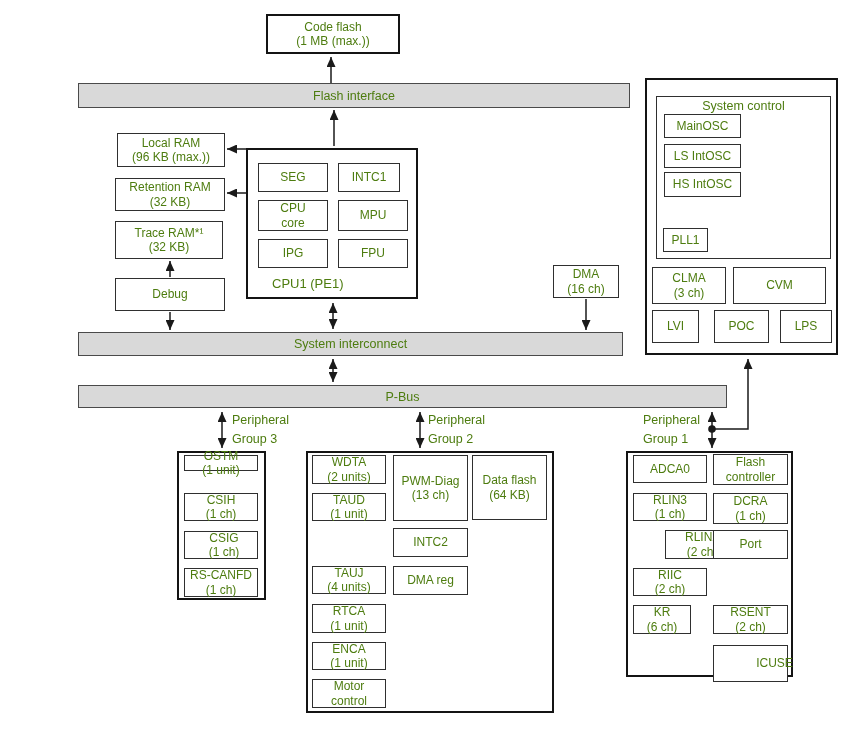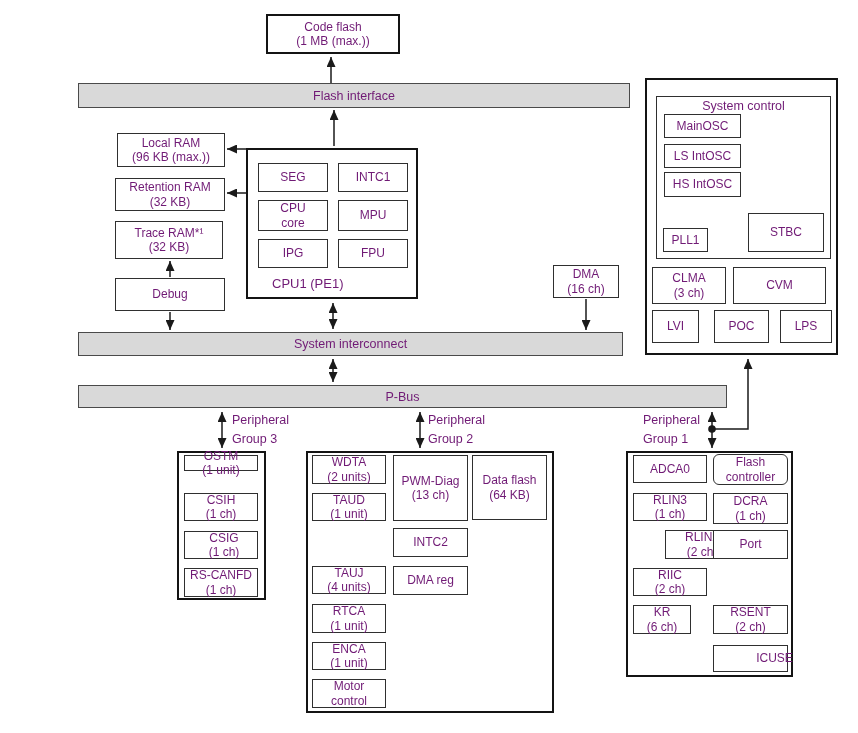--- a/index.html
+++ b/index.html
@@ -2,21 +2,21 @@
 <html><head>
 <meta charset="utf-8">
 <title>Block Diagram</title>
 <style>
   html,body{margin:0;padding:0;background:#ffffff;}
   #canvas{
     position:relative;
     width:858px;height:733px;
     background:#ffffff;
     font-family:"Liberation Sans","DejaVu Sans",sans-serif;
-    color:#701a75;
+    color:#4d7c0f;
     overflow:hidden;
   }
   .box{
     position:absolute;
     background:#ffffff;
     border:1px solid #2f2f2f;
     display:flex;align-items:center;justify-content:center;
     text-align:center;
     font-size:12px;line-height:1.18;
     white-space:pre-line;
@@ -94,39 +94,38 @@
   <div class="box" style="left:117px;top:133px;width:108px;height:34px;">Local RAM
 (96 KB (max.))</div>
   <div class="box" style="left:115px;top:178px;width:110px;height:33px;">Retention RAM
 (32 KB)</div>
   <div class="box" style="left:115px;top:221px;width:108px;height:38px;">Trace RAM*¹
 (32 KB)</div>
   <div class="box" style="left:115px;top:278px;width:110px;height:33px;">Debug</div>
 
   <div class="outer" style="left:246px;top:148px;width:172px;height:151px;"></div>
   <div class="box" style="left:258px;top:163px;width:70px;height:29px;">SEG</div>
-  <div class="box" style="left:338px;top:163px;width:70px;height:29px;">INTC1</div>
+  <div class="box" style="left:338px;top:163px;width:62px;height:29px;">INTC1</div>
   <div class="box" style="left:258px;top:200px;width:70px;height:31px;">CPU
 core</div>
   <div class="box" style="left:338px;top:200px;width:70px;height:31px;">MPU</div>
   <div class="box" style="left:258px;top:239px;width:70px;height:29px;">IPG</div>
   <div class="box" style="left:338px;top:239px;width:70px;height:29px;">FPU</div>
   <div class="freelabel" style="left:272px;top:276px;">CPU1 (PE1)</div>
 
   <div class="box" style="left:553px;top:265px;width:66px;height:33px;">DMA
 (16 ch)</div>
 
   <div class="outer" style="left:645px;top:78px;width:193px;height:277px;"></div>
   <div class="box" style="left:656px;top:96px;width:175px;height:163px;justify-content:flex-start;align-items:flex-start;"></div>
   <div class="sctitle" style="left:656px;top:99px;width:175px;">System control</div>
   <div class="box" style="left:664px;top:114px;width:77px;height:24px;">MainOSC</div>
   <div class="box" style="left:664px;top:144px;width:77px;height:24px;">LS IntOSC</div>
   <div class="box" style="left:664px;top:172px;width:77px;height:25px;">HS IntOSC</div>
   <div class="box" style="left:663px;top:228px;width:45px;height:24px;">PLL1</div>
-  <div class="box" style="left:748px;top:213px;width:76px;height:39px;">STBC</div>
   <div class="box" style="left:652px;top:267px;width:74px;height:37px;">CLMA
 (3 ch)</div>
   <div class="box" style="left:733px;top:267px;width:93px;height:37px;">CVM</div>
   <div class="box" style="left:652px;top:310px;width:47px;height:33px;">LVI</div>
   <div class="box" style="left:714px;top:310px;width:55px;height:33px;">POC</div>
   <div class="box" style="left:780px;top:310px;width:52px;height:33px;">LPS</div>
 
   <div class="bus" style="left:78px;top:385px;width:649px;height:23px;">P-Bus</div>
   <div class="bus" style="left:78px;top:332px;width:545px;height:24px;">System interconnect</div>
 
@@ -162,30 +161,30 @@
   <div class="box" style="left:393px;top:566px;width:75px;height:29px;">DMA reg</div>
   <div class="box" style="left:312px;top:604px;width:74px;height:29px;">RTCA
 (1 unit)</div>
   <div class="box" style="left:312px;top:642px;width:74px;height:28px;">ENCA
 (1 unit)</div>
   <div class="box" style="left:312px;top:679px;width:74px;height:29px;">Motor
 control</div>
 
   <div class="outer" style="left:626px;top:451px;width:167px;height:226px;"></div>
   <div class="box" style="left:633px;top:455px;width:74px;height:28px;">ADCA0</div>
-  <div class="box" style="left:713px;top:454px;width:75px;height:31px;border-radius:6px;">Flash
+  <div class="box" style="left:713px;top:454px;width:75px;height:31px;">Flash
 controller</div>
   <div class="box" style="left:633px;top:493px;width:74px;height:28px;">RLIN3
 (1 ch)</div>
   <div class="box" style="left:713px;top:493px;width:75px;height:31px;">DCRA
 (1 ch)</div>
   <div class="box" style="left:633px;top:530px;width:74px;height:29px;margin-left:32px;">RLIN2
 (2 ch)</div>
   <div class="box" style="left:713px;top:530px;width:75px;height:29px;">Port</div>
   <div class="box" style="left:633px;top:568px;width:74px;height:28px;">RIIC
 (2 ch)</div>
   <div class="box" style="left:633px;top:605px;width:58px;height:29px;">KR
 (6 ch)</div>
   <div class="box" style="left:713px;top:605px;width:75px;height:29px;">RSENT
 (2 ch)</div>
-  <div class="box" style="left:713px;top:645px;width:75px;height:27px;padding-left:48px;">ICUSE</div>
+  <div class="box" style="left:713px;top:645px;width:75px;height:37px;padding-left:48px;">ICUSE</div>
 
 </div>
 
 </body></html>

